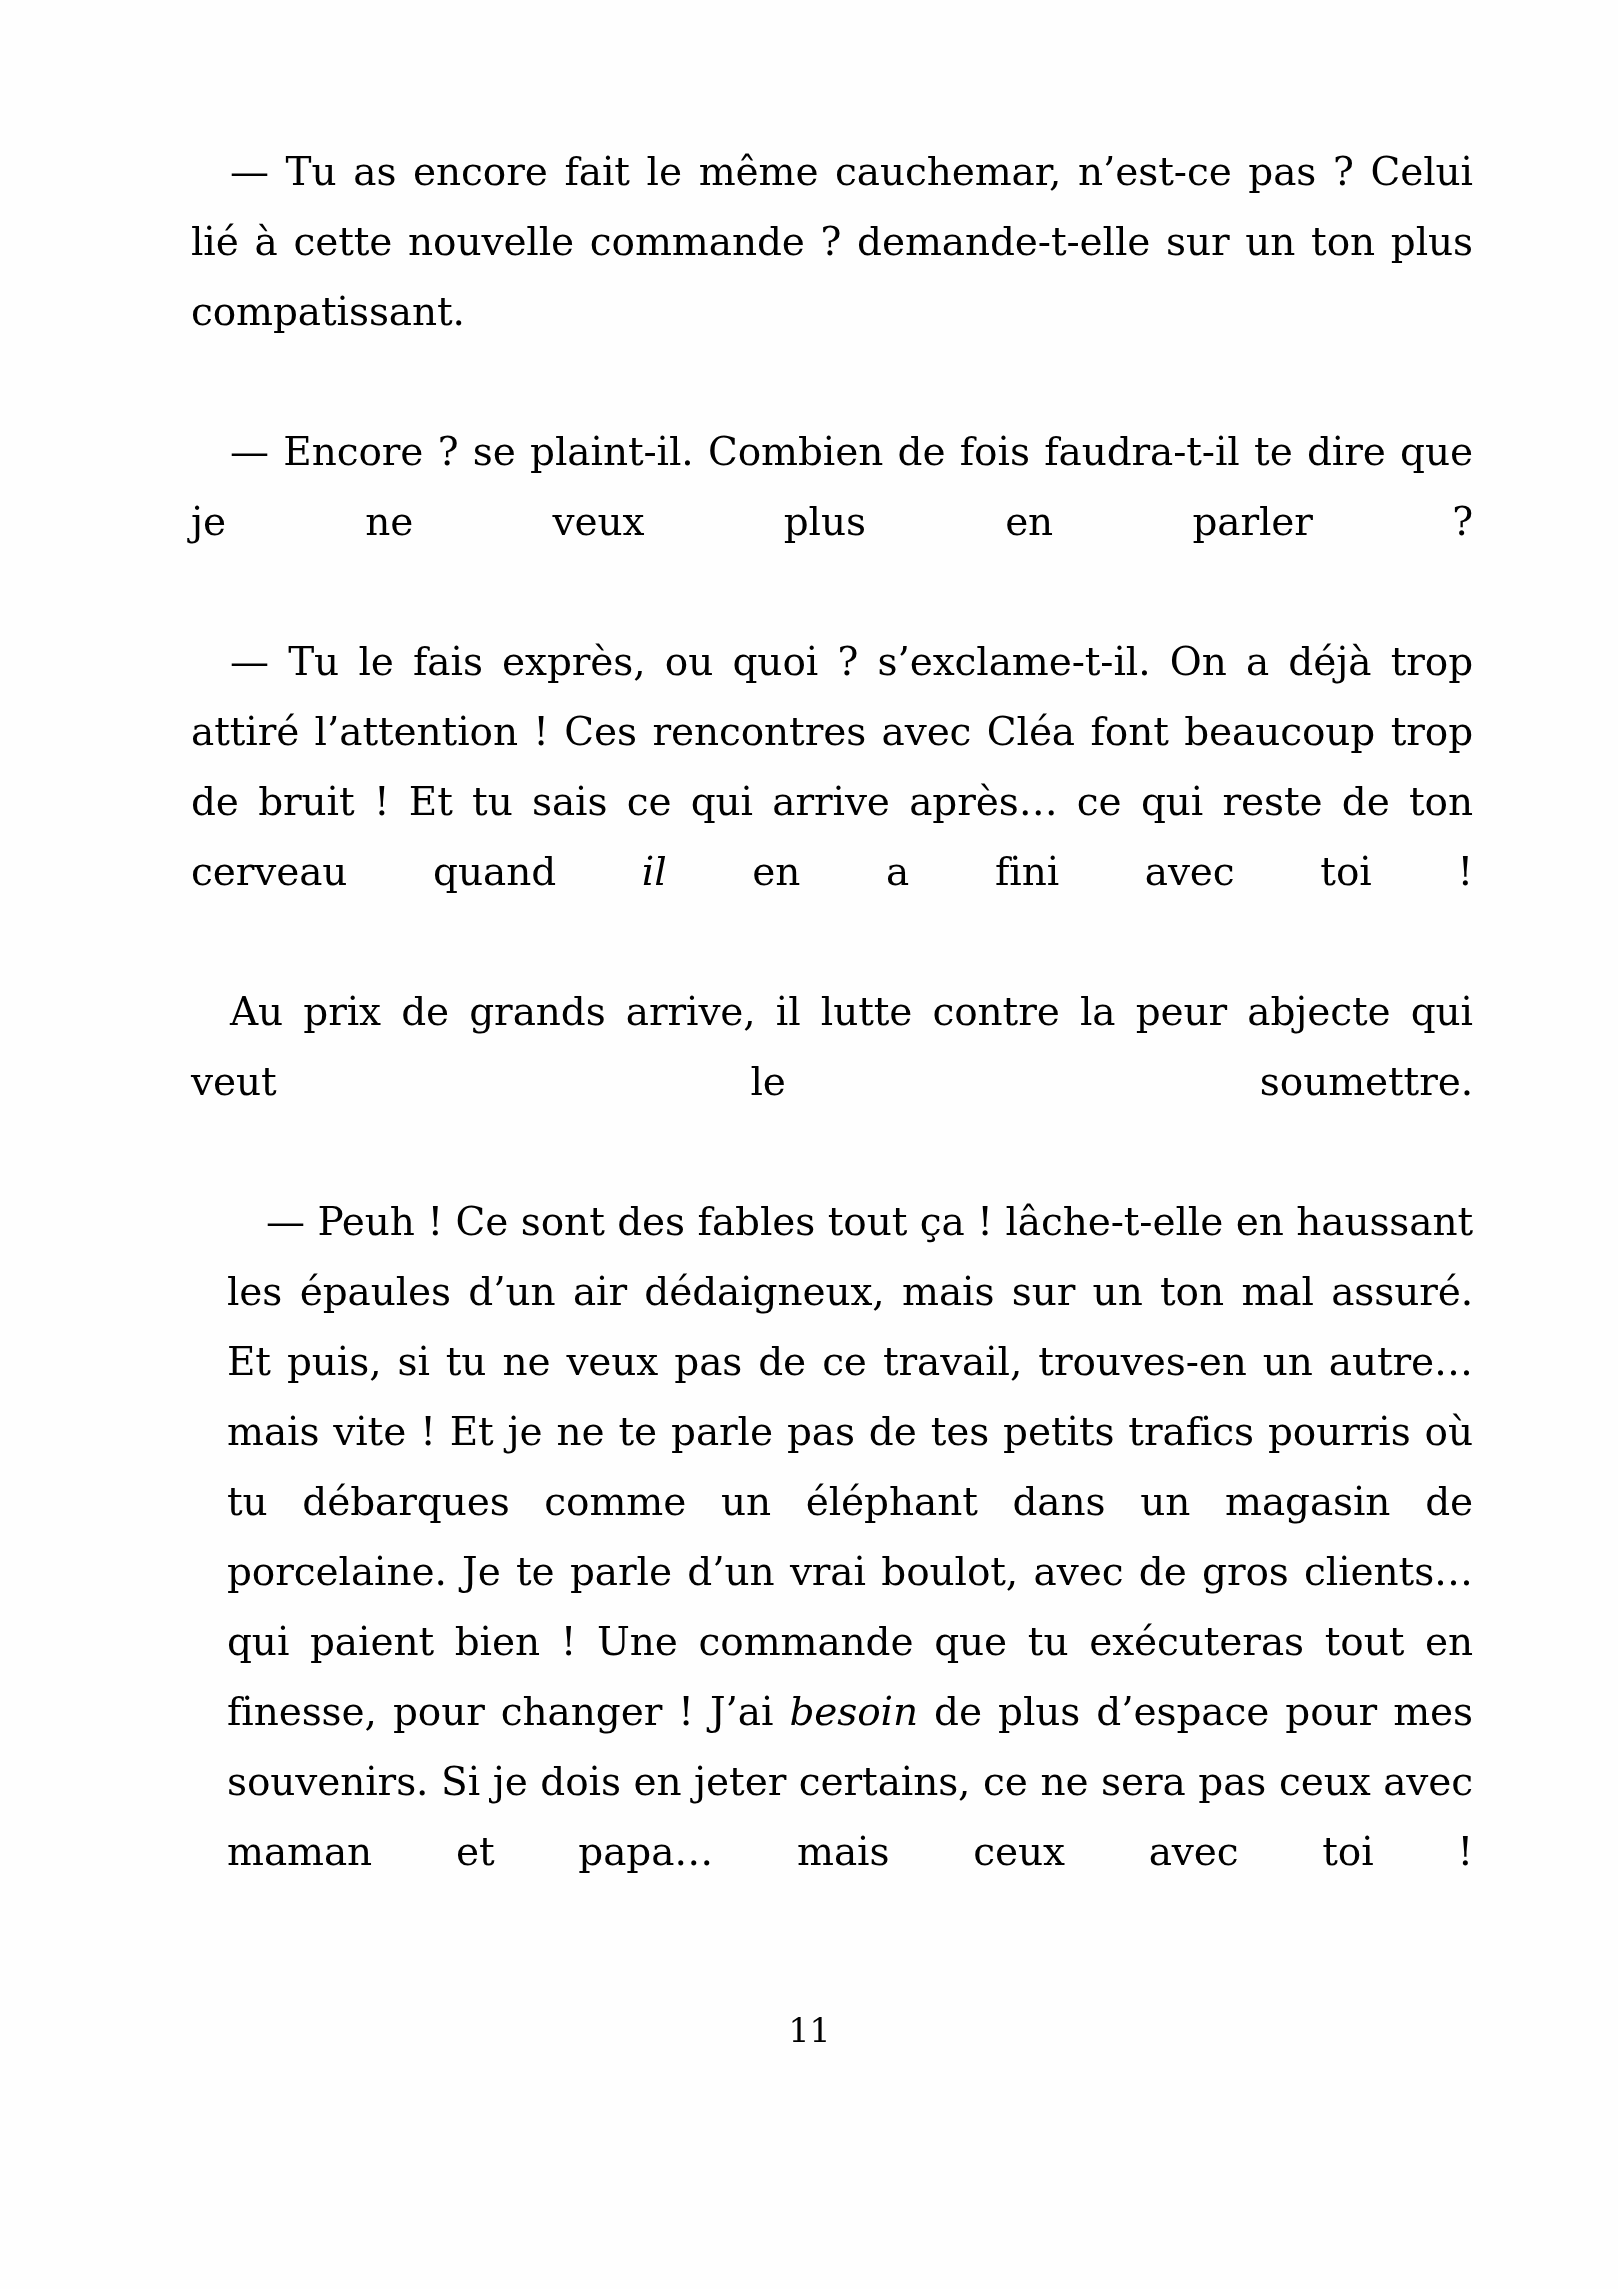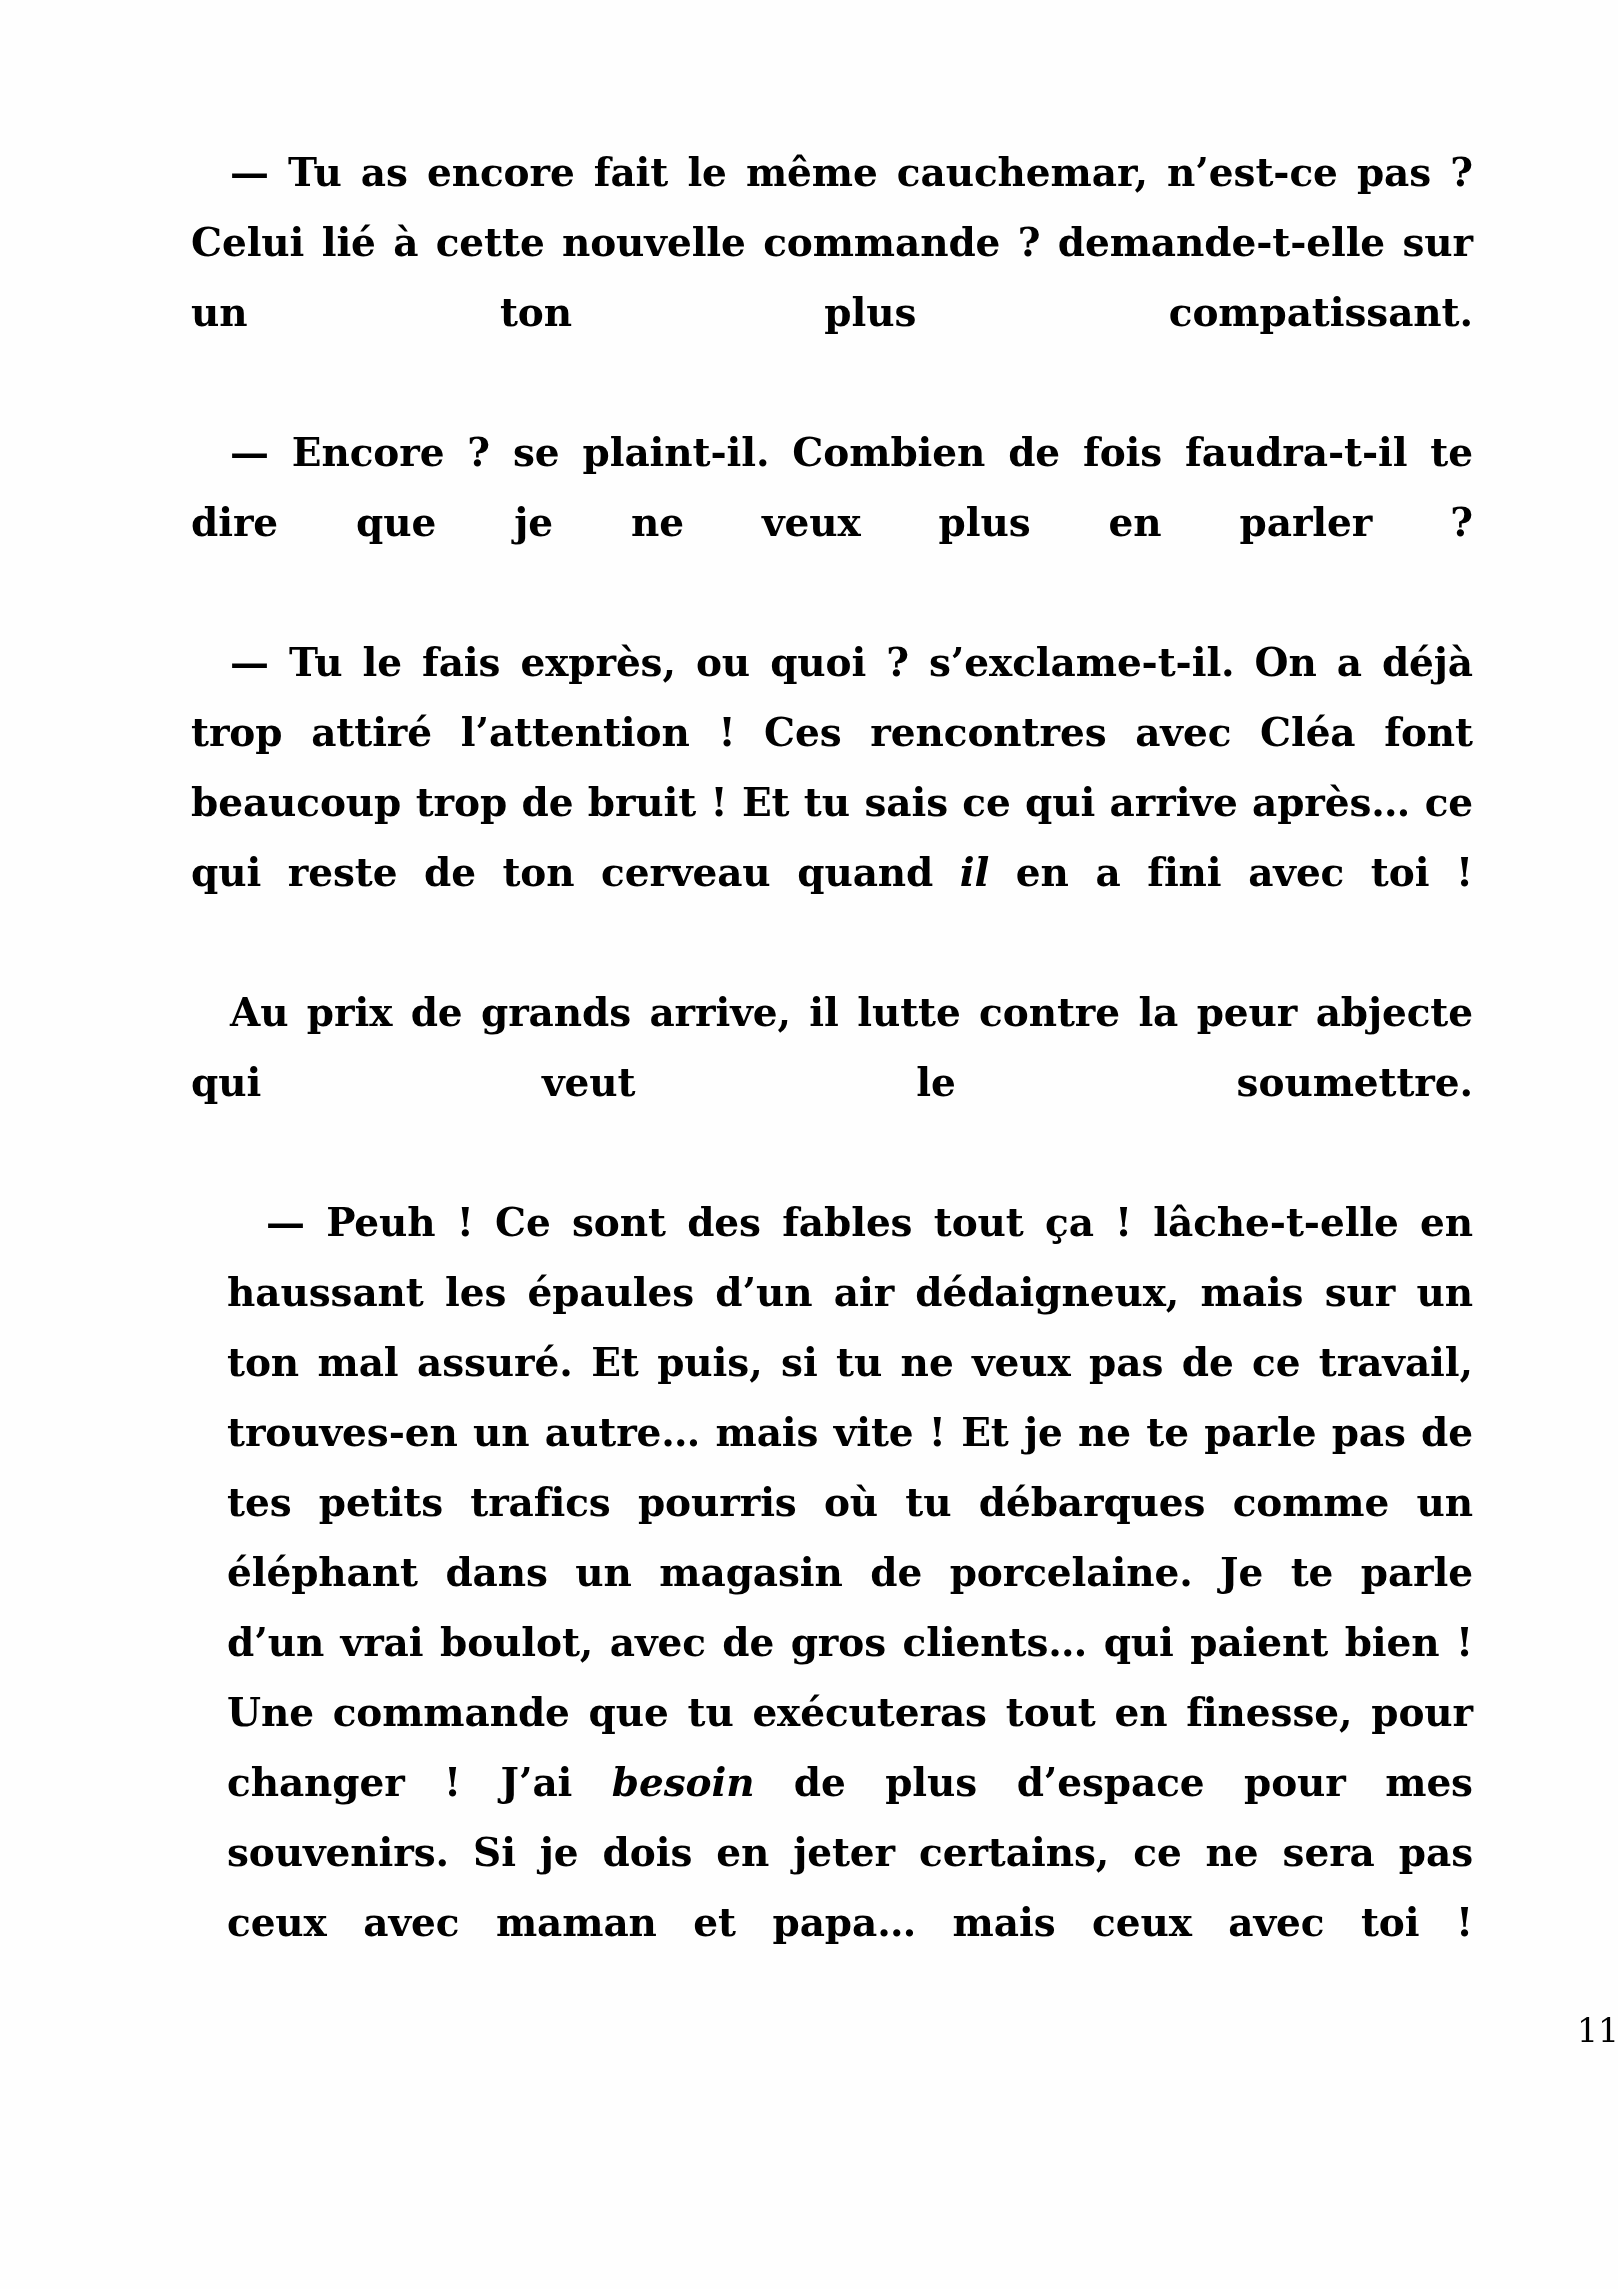--- a/index.html
+++ b/index.html
@@ -29,21 +29,21 @@
     width: 1282px;
   }
 
   p.para {
     margin: 0;
     padding: 0;
     text-align: justify;
     text-justify: inter-word;
     font-size: 39px;
     line-height: 70px;
-    font-weight: 700;
+    font-weight: 400;
     letter-spacing: -0.1px;
     word-spacing: 0.2px;
     text-indent: 39px;
     hyphens: manual;
     -webkit-hyphens: manual;
   }
 
   p.para:last-of-type {
     text-align: justify;
     margin-left: 36px;
@@ -58,21 +58,21 @@
 
   em.ital {
     font-style: italic;
   }
 
   .folio {
     position: absolute;
     left: 0;
     right: 0;
     top: 2012px;
-    text-align: right;
+    text-align: center;
     font-size: 33px;
     line-height: 37px;
     font-family: "DejaVu Serif", "Liberation Serif", serif;
   }
 </style>
 </head>
 <body>
 
 <div class="page">
 

